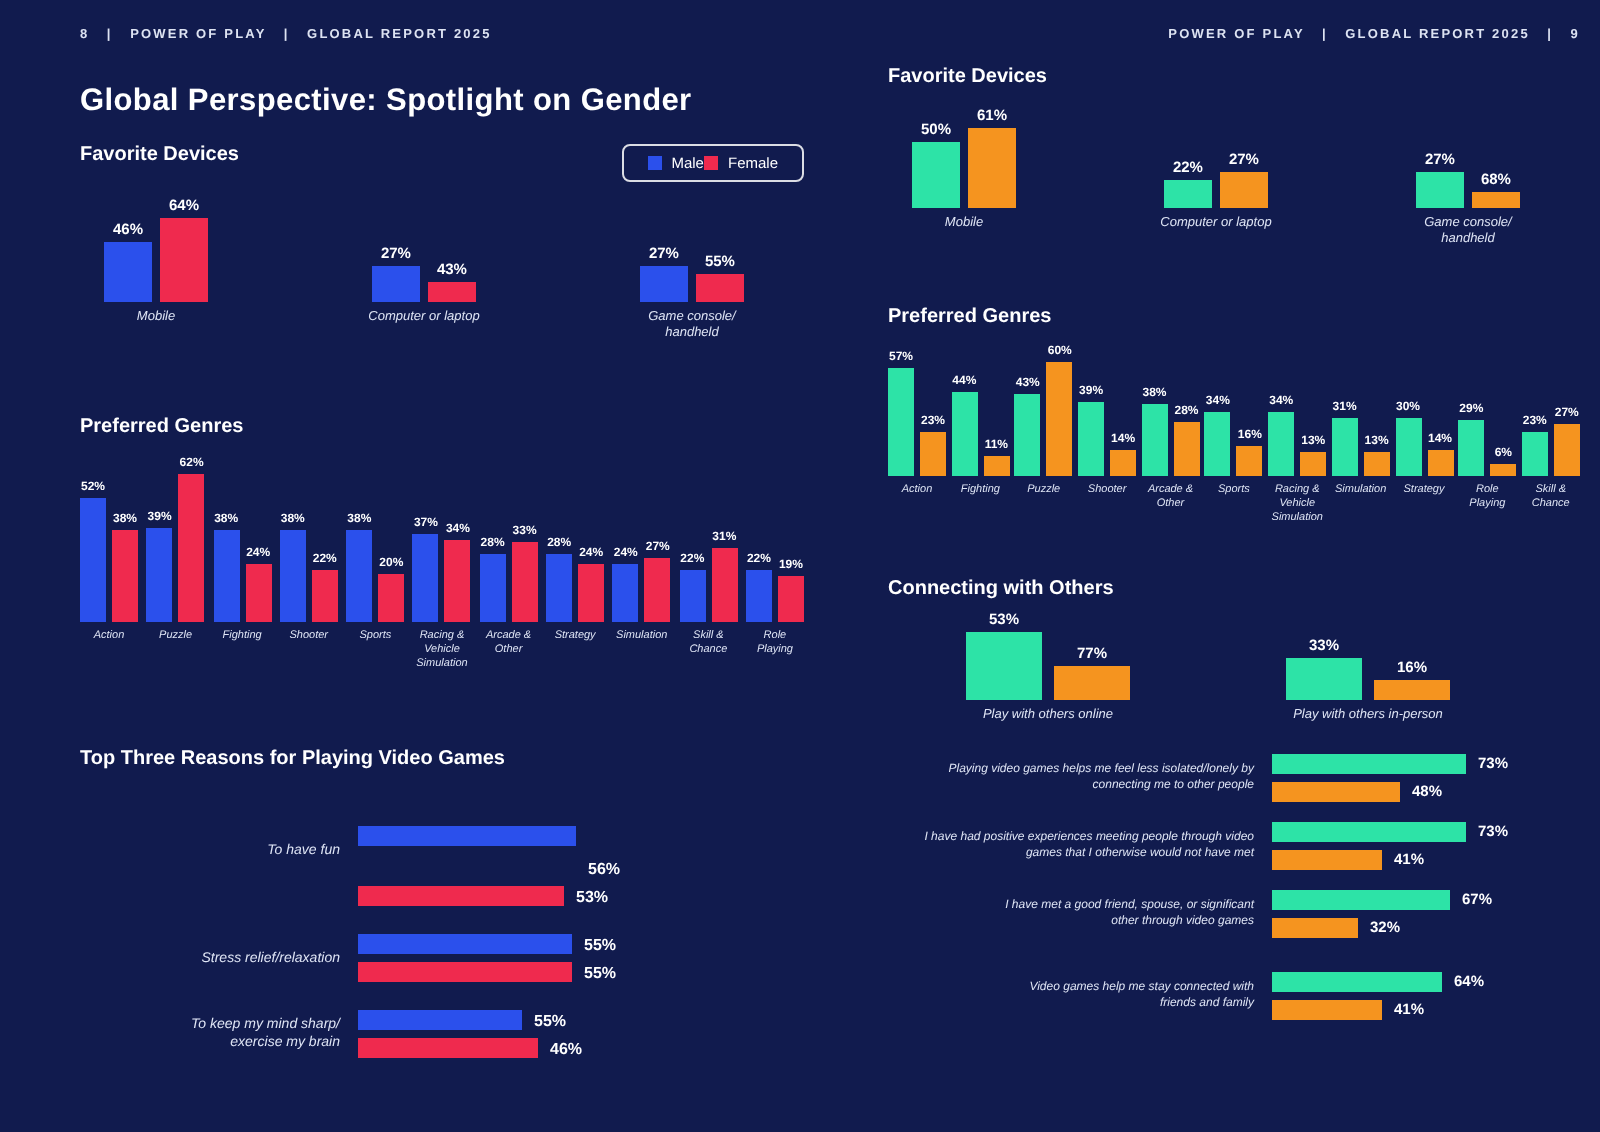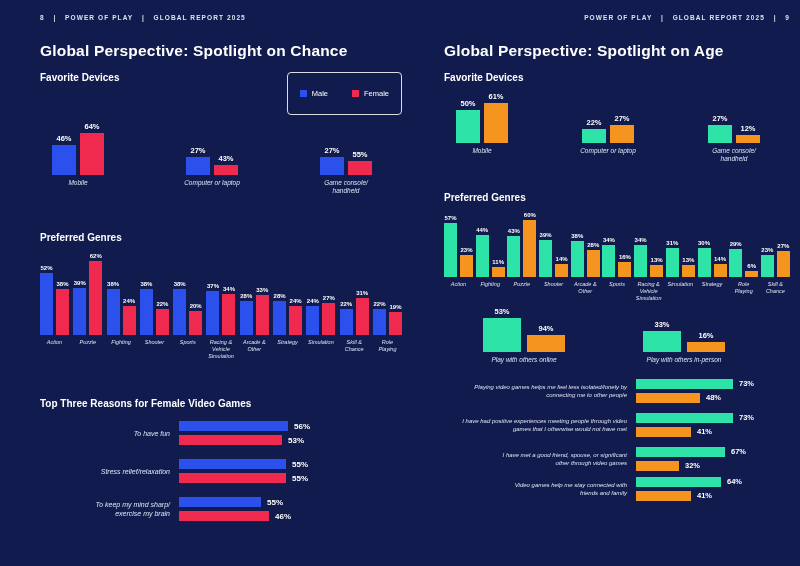--- a/index.html
+++ b/index.html
@@ -15,22 +15,22 @@
   .doc-header{margin-top:14px;font-size:6.5px;font-weight:bold;letter-spacing:1.1px;
     color:#dde3f2;white-space:pre}
   #page-right .doc-header{text-align:right}
 
   .page-title{margin-top:21px;font-size:15.5px;font-weight:bold;letter-spacing:.2px}
 
   .section-row{margin-top:12px;display:flex;justify-content:space-between;align-items:flex-start}
   .section-heading{font-size:10px;font-weight:bold}
   .sub-heading{font-size:7.5px;font-style:italic;color:#dfe5f5;margin-top:3px}
 
-  .legend{display:flex;gap:24px;border:1px solid rgba(255,255,255,.85);border-radius:4px;
-    padding:16px 12px;font-size:7.5px;align-items:center}
+  .legend{display:flex;gap:0;border:1px solid rgba(255,255,255,.85);border-radius:4px;
+    padding:4px 12px;font-size:7.5px;align-items:center}
   .legend-item{display:flex;align-items:center;gap:5px}
   .swatch{width:7px;height:7px;display:inline-block}
 
   .chart{display:flex}
   .devices-chart{margin-top:8px;justify-content:space-between;padding:0 30px 0 12px}
   .genres-chart{margin-top:6px;justify-content:space-between}
   .connecting-chart{margin-top:6px;justify-content:space-around;padding-right:26px}
   .rows-chart{display:block;margin-top:12px}
 
   .col-group{display:flex;flex-direction:column;align-items:center}
@@ -45,21 +45,21 @@
     line-height:1.35;color:#dfe5f5;flex-shrink:0}
   .row-bars{display:flex;flex-direction:column;gap:4px}
   .hline{display:flex;align-items:center;gap:6px}
   .hval{font-weight:bold;white-space:nowrap}
 </style>
 </head>
 <body>
 
 <div class="page" id="page-left">
   <div class="doc-header">8   |   POWER OF PLAY   |   GLOBAL REPORT 2025</div>
-  <div class="page-title">Global Perspective: Spotlight on Chance</div>
+  <div class="page-title">Global Perspective: Spotlight on Gender</div>
 
   <div class="section-row">
     <div class="section-heading">Favorite Devices</div>
     <div class="legend">
       <span class="legend-item">
         <span class="swatch" style="background: rgb(43, 80, 236);"></span>
         <span>Male</span>
       </span>
       <span class="legend-item">
         <span class="swatch" style="background: rgb(239, 42, 78);"></span>
@@ -255,28 +255,28 @@
           <div class="bar-col">
             <span class="val" style="font-size: 6px;">19%</span>
             <div class="vbar" style="width: 13px; height: 23px; background: rgb(239, 42, 78);"></div>
           </div>
         </div>
         <div class="cat" style="font-size: 5.5px;">Role
 Playing</div>
       </div>
     </div>
 
-  <div class="section-heading" style="margin-top:38px">Top Three Reasons for Female Video Games</div>
+  <div class="section-heading" style="margin-top:38px">Top Three Reasons for Playing Video Games</div>
   <div class="rows-chart">
       <div class="row-group" style="margin-bottom: 14px;">
         <div class="row-label" style="width: 130px; font-size: 7px;">To have fun</div>
         <div class="row-bars">
           <div class="hline">
             <div class="hbar" style="width: 109px; height: 10px; background: rgb(43, 80, 236);"></div>
-            <span class="hval" style="font-size: 8px;">56%</span>
+            <span class="hval" style="font-size: 8px; margin-top: 33px;">56%</span>
           </div>
           <div class="hline">
             <div class="hbar" style="width: 103px; height: 10px; background: rgb(239, 42, 78);"></div>
             <span class="hval" style="font-size: 8px;">53%</span>
           </div>
         </div>
       </div>
       <div class="row-group" style="margin-bottom: 14px;">
         <div class="row-label" style="width: 130px; font-size: 7px;">Stress relief/relaxation</div>
         <div class="row-bars">
@@ -302,21 +302,20 @@
             <div class="hbar" style="width: 90px; height: 10px; background: rgb(239, 42, 78);"></div>
             <span class="hval" style="font-size: 8px;">46%</span>
           </div>
         </div>
       </div>
     </div>
 </div>
 
 <div class="page" id="page-right">
   <div class="doc-header">POWER OF PLAY   |   GLOBAL REPORT 2025   |   9</div>
-  <div class="page-title">Global Perspective: Spotlight on Age</div>
 
   <div class="section-row">
     <div class="section-heading">Favorite Devices</div>
   </div>
   <div class="chart devices-chart">
       <div class="col-group">
         <div class="bars" style="height: 52px; gap: 4px;">
           <div class="bar-col">
             <span class="val" style="font-size: 7.5px;">50%</span>
             <div class="vbar" style="width: 24px; height: 33px; background: rgb(45, 227, 167);"></div>
@@ -341,21 +340,21 @@
         </div>
         <div class="cat" style="font-size: 6.5px;">Computer or laptop</div>
       </div>
       <div class="col-group">
         <div class="bars" style="height: 52px; gap: 4px;">
           <div class="bar-col">
             <span class="val" style="font-size: 7.5px;">27%</span>
             <div class="vbar" style="width: 24px; height: 18px; background: rgb(45, 227, 167);"></div>
           </div>
           <div class="bar-col">
-            <span class="val" style="font-size: 7.5px;">12%</span>
+            <span class="val" style="font-size: 7.5px;">68%</span>
             <div class="vbar" style="width: 24px; height: 8px; background: rgb(245, 148, 31);"></div>
           </div>
         </div>
         <div class="cat" style="font-size: 6.5px;">Game console/
 handheld</div>
       </div>
     </div>
 
   <div class="section-heading" style="margin-top:28px">Preferred Genres</div>
   <div class="chart genres-chart">
@@ -502,29 +501,30 @@
           <div class="bar-col">
             <span class="val" style="font-size: 6px;">27%</span>
             <div class="vbar" style="width: 13px; height: 26px; background: rgb(245, 148, 31);"></div>
           </div>
         </div>
         <div class="cat" style="font-size: 5.5px;">Skill &amp;
 Chance</div>
       </div>
     </div>
 
+  <div class="section-heading" style="margin-top:26px">Connecting with Others</div>
   <div class="chart connecting-chart">
       <div class="col-group">
         <div class="bars" style="height: 44px; gap: 6px;">
           <div class="bar-col">
             <span class="val" style="font-size: 7.5px;">53%</span>
             <div class="vbar" style="width: 38px; height: 34px; background: rgb(45, 227, 167);"></div>
           </div>
           <div class="bar-col">
-            <span class="val" style="font-size: 7.5px;">94%</span>
+            <span class="val" style="font-size: 7.5px;">77%</span>
             <div class="vbar" style="width: 38px; height: 17px; background: rgb(245, 148, 31);"></div>
           </div>
         </div>
         <div class="cat" style="font-size: 6.5px;">Play with others online</div>
       </div>
       <div class="col-group">
         <div class="bars" style="height: 44px; gap: 6px;">
           <div class="bar-col">
             <span class="val" style="font-size: 7.5px;">33%</span>
             <div class="vbar" style="width: 38px; height: 21px; background: rgb(45, 227, 167);"></div>
@@ -560,21 +560,21 @@
           <div class="hline">
             <div class="hbar" style="width: 97px; height: 10px; background: rgb(45, 227, 167);"></div>
             <span class="hval" style="font-size: 7.5px;">73%</span>
           </div>
           <div class="hline">
             <div class="hbar" style="width: 55px; height: 10px; background: rgb(245, 148, 31);"></div>
             <span class="hval" style="font-size: 7.5px;">41%</span>
           </div>
         </div>
       </div>
-      <div class="row-group" style="margin-bottom: 6px;">
+      <div class="row-group" style="margin-bottom: 17px;">
         <div class="row-label" style="width: 183px; font-size: 6px;">I have met a good friend, spouse, or significant
 other through video games</div>
         <div class="row-bars">
           <div class="hline">
             <div class="hbar" style="width: 89px; height: 10px; background: rgb(45, 227, 167);"></div>
             <span class="hval" style="font-size: 7.5px;">67%</span>
           </div>
           <div class="hline">
             <div class="hbar" style="width: 43px; height: 10px; background: rgb(245, 148, 31);"></div>
             <span class="hval" style="font-size: 7.5px;">32%</span>

